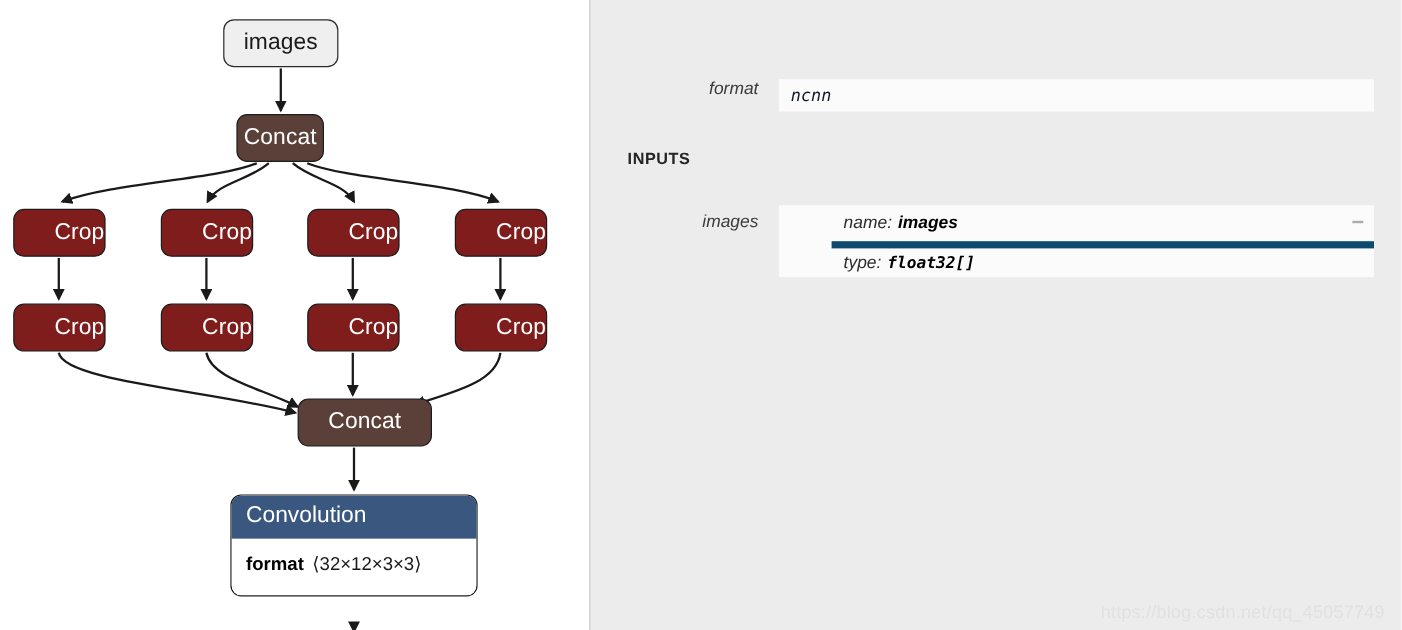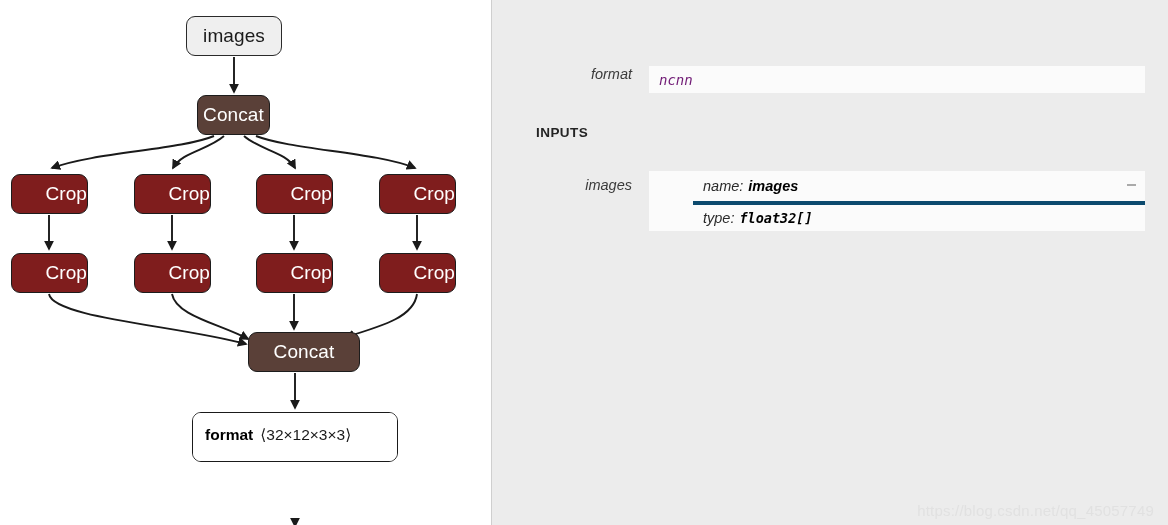--- a/index.html
+++ b/index.html
@@ -136,21 +136,21 @@
     justify-content: center;
     color: #5f6670;
     font-size: 20px;
     line-height: 1;
     cursor: pointer;
     user-select: none;
   }
 
   .section-head {
     position: absolute;
-    left: 44px;
+    left: 31px;
     font-size: 13.5px;
     font-weight: bold;
     letter-spacing: .45px;
     color: #242424;
   }
 
   .prop-row {
     position: absolute;
     display: flex;
     align-items: flex-start;
@@ -170,39 +170,39 @@
     border: none;
     box-sizing: border-box;
   }
   .field-single {
     width: 496px;
     height: 27px;
     display: flex;
     align-items: center;
     padding-left: 10px;
     font-size: 14px;
-    color: #701a75;
+    color: #0f172a;
     font-family: "DejaVu Sans Mono", "Liberation Mono", monospace;
   }
   .field-group {
     width: 496px;
   }
   .field-line {
     height: 30px;
     display: flex;
     align-items: center;
     padding-left: 10px;
     font-size: 14.5px;
     color: #1f1f1f;
     position: relative;
     box-sizing: border-box;
     margin-left: 44px;
   }
   .field-line + .field-line {
-    border-top: 4px solid #0c4a6e;
+    border-top: 6px solid #0c4a6e;
   }
   .fl-key {
     color: #2b2b2b;
   }
   .fl-val {
     font-weight: bold;
     margin-left: 5px;
     color: #000000;
   }
   .fl-val.mono {
@@ -299,20 +299,21 @@
     </div>
     <div class="node node-op" style="left:379px; top:253px; width:77px; height:40px;">
       <span>Crop</span>
     </div>
 
     <div class="node node-group" style="left:248px; top:332px; width:112px; height:40px;">
       <span>Concat</span>
     </div>
 
     <div class="node-layer" style="left:192px; top:412px; width:206px;">
+      <div class="layer-header">Convolution</div>
       <div class="layer-body">
         <div class="attr-row">
           <span class="attr-name">format</span><span class="attr-value">⟨32×12×3×3⟩</span>
         </div>
       </div>
     </div>
 
   </div>
 
   <div id="sidebar">

